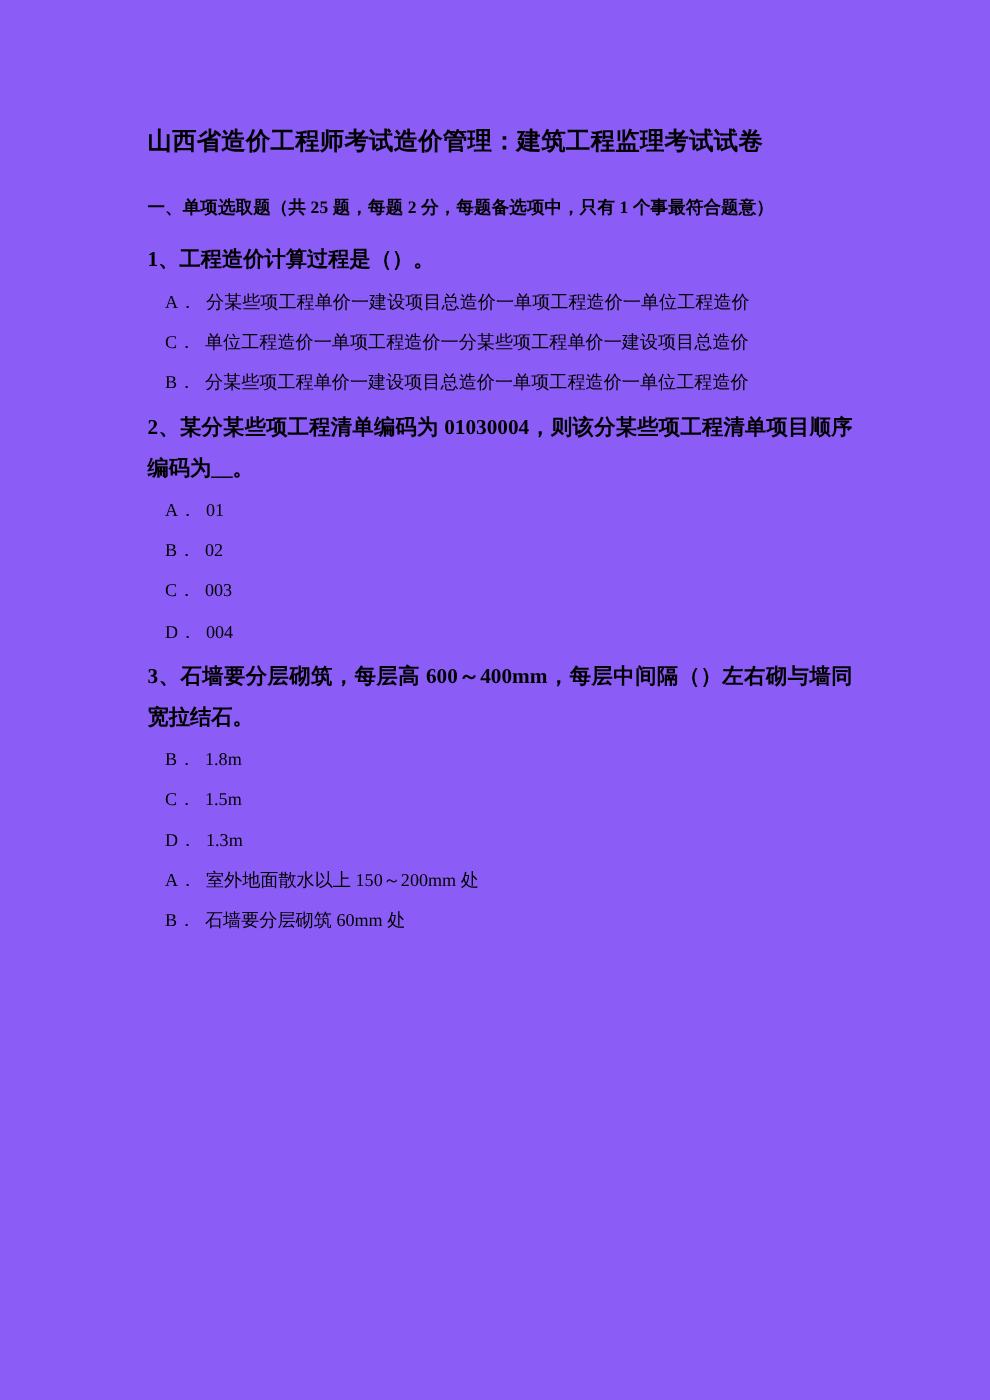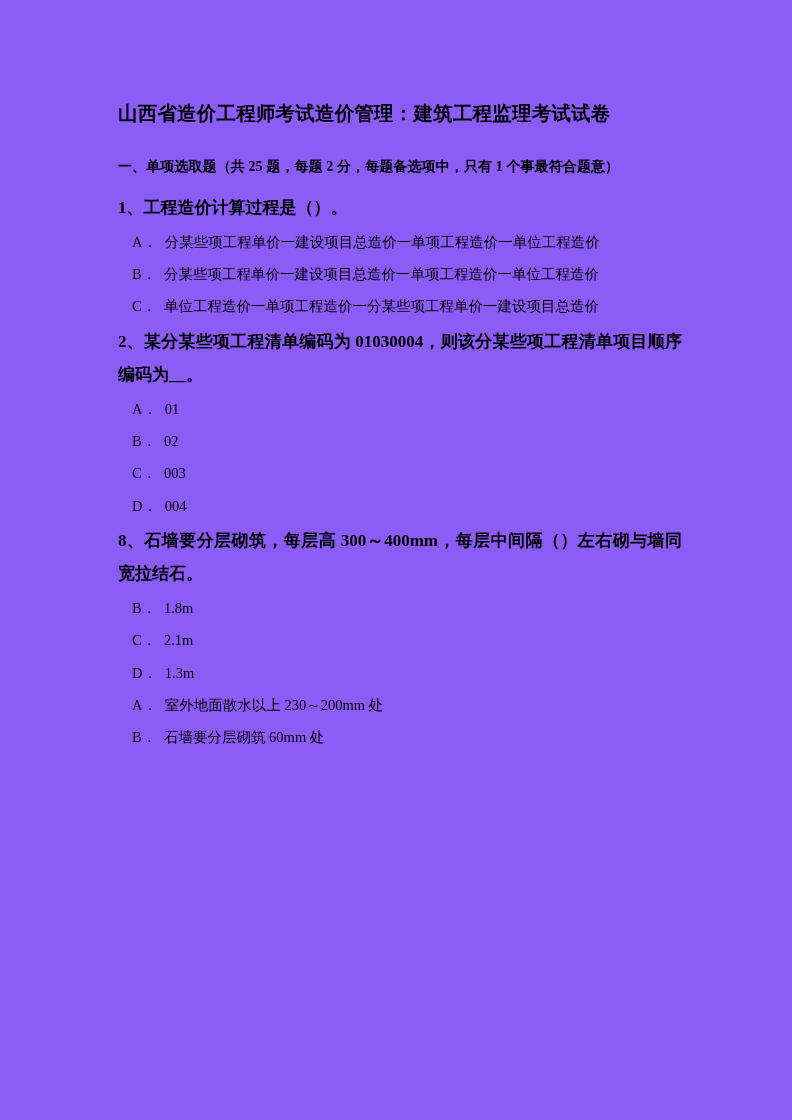--- a/index.html
+++ b/index.html
@@ -70,37 +70,37 @@
 
 <div class="page">
 
   <h1 class="doc-title">山西省造价工程师考试造价管理：建筑工程监理考试试卷</h1>
 
   <p class="section-heading">一、单项选取题（共 25 题，每题 2 分，每题备选项中，只有 1 个事最符合题意）</p>
 
   <div class="qblock">
     <p class="question">1、工程造价计算过程是（）。</p>
     <p class="option"><span class="opt-letter">A．</span><span class="opt-gap"></span><span>分某些项工程单价一建设项目总造价一单项工程造价一单位工程造价</span></p>
+    <p class="option"><span class="opt-letter">C．</span><span class="opt-gap"></span><span>单位工程造价一单项工程造价一分某些项工程单价一建设项目总造价</span></p>
     <p class="option"><span class="opt-letter">B．</span><span class="opt-gap"></span><span>分某些项工程单价一建设项目总造价一单项工程造价一单位工程造价</span></p>
-    <p class="option"><span class="opt-letter">C．</span><span class="opt-gap"></span><span>单位工程造价一单项工程造价一分某些项工程单价一建设项目总造价</span></p>
   </div>
 
   <div class="qblock">
     <p class="question">2、某分某些项工程清单编码为 01030004，则该分某些项工程清单项目顺序编码为__。</p>
     <p class="option"><span class="opt-letter">A．</span><span class="opt-gap"></span><span>01</span></p>
     <p class="option"><span class="opt-letter">B．</span><span class="opt-gap"></span><span>02</span></p>
     <p class="option"><span class="opt-letter">C．</span><span class="opt-gap"></span><span>003</span></p>
     <p class="option"><span class="opt-letter">D．</span><span class="opt-gap"></span><span>004</span></p>
   </div>
 
   <div class="qblock">
-    <p class="question">8、石墙要分层砌筑，每层高 300～400mm，每层中间隔（）左右砌与墙同宽拉结石。</p>
+    <p class="question">3、石墙要分层砌筑，每层高 600～400mm，每层中间隔（）左右砌与墙同宽拉结石。</p>
     <p class="option"><span class="opt-letter">B．</span><span class="opt-gap"></span><span>1.8m</span></p>
-    <p class="option"><span class="opt-letter">C．</span><span class="opt-gap"></span><span>2.1m</span></p>
+    <p class="option"><span class="opt-letter">C．</span><span class="opt-gap"></span><span>1.5m</span></p>
     <p class="option"><span class="opt-letter">D．</span><span class="opt-gap"></span><span>1.3m</span></p>
   </div>
 
   <div class="qblock">
-    <p class="option"><span class="opt-letter">A．</span><span class="opt-gap"></span><span>室外地面散水以上 230～200mm 处</span></p>
+    <p class="option"><span class="opt-letter">A．</span><span class="opt-gap"></span><span>室外地面散水以上 150～200mm 处</span></p>
     <p class="option"><span class="opt-letter">B．</span><span class="opt-gap"></span><span>石墙要分层砌筑 60mm 处</span></p>
   </div>
 
 </div>
 
 </body></html>

